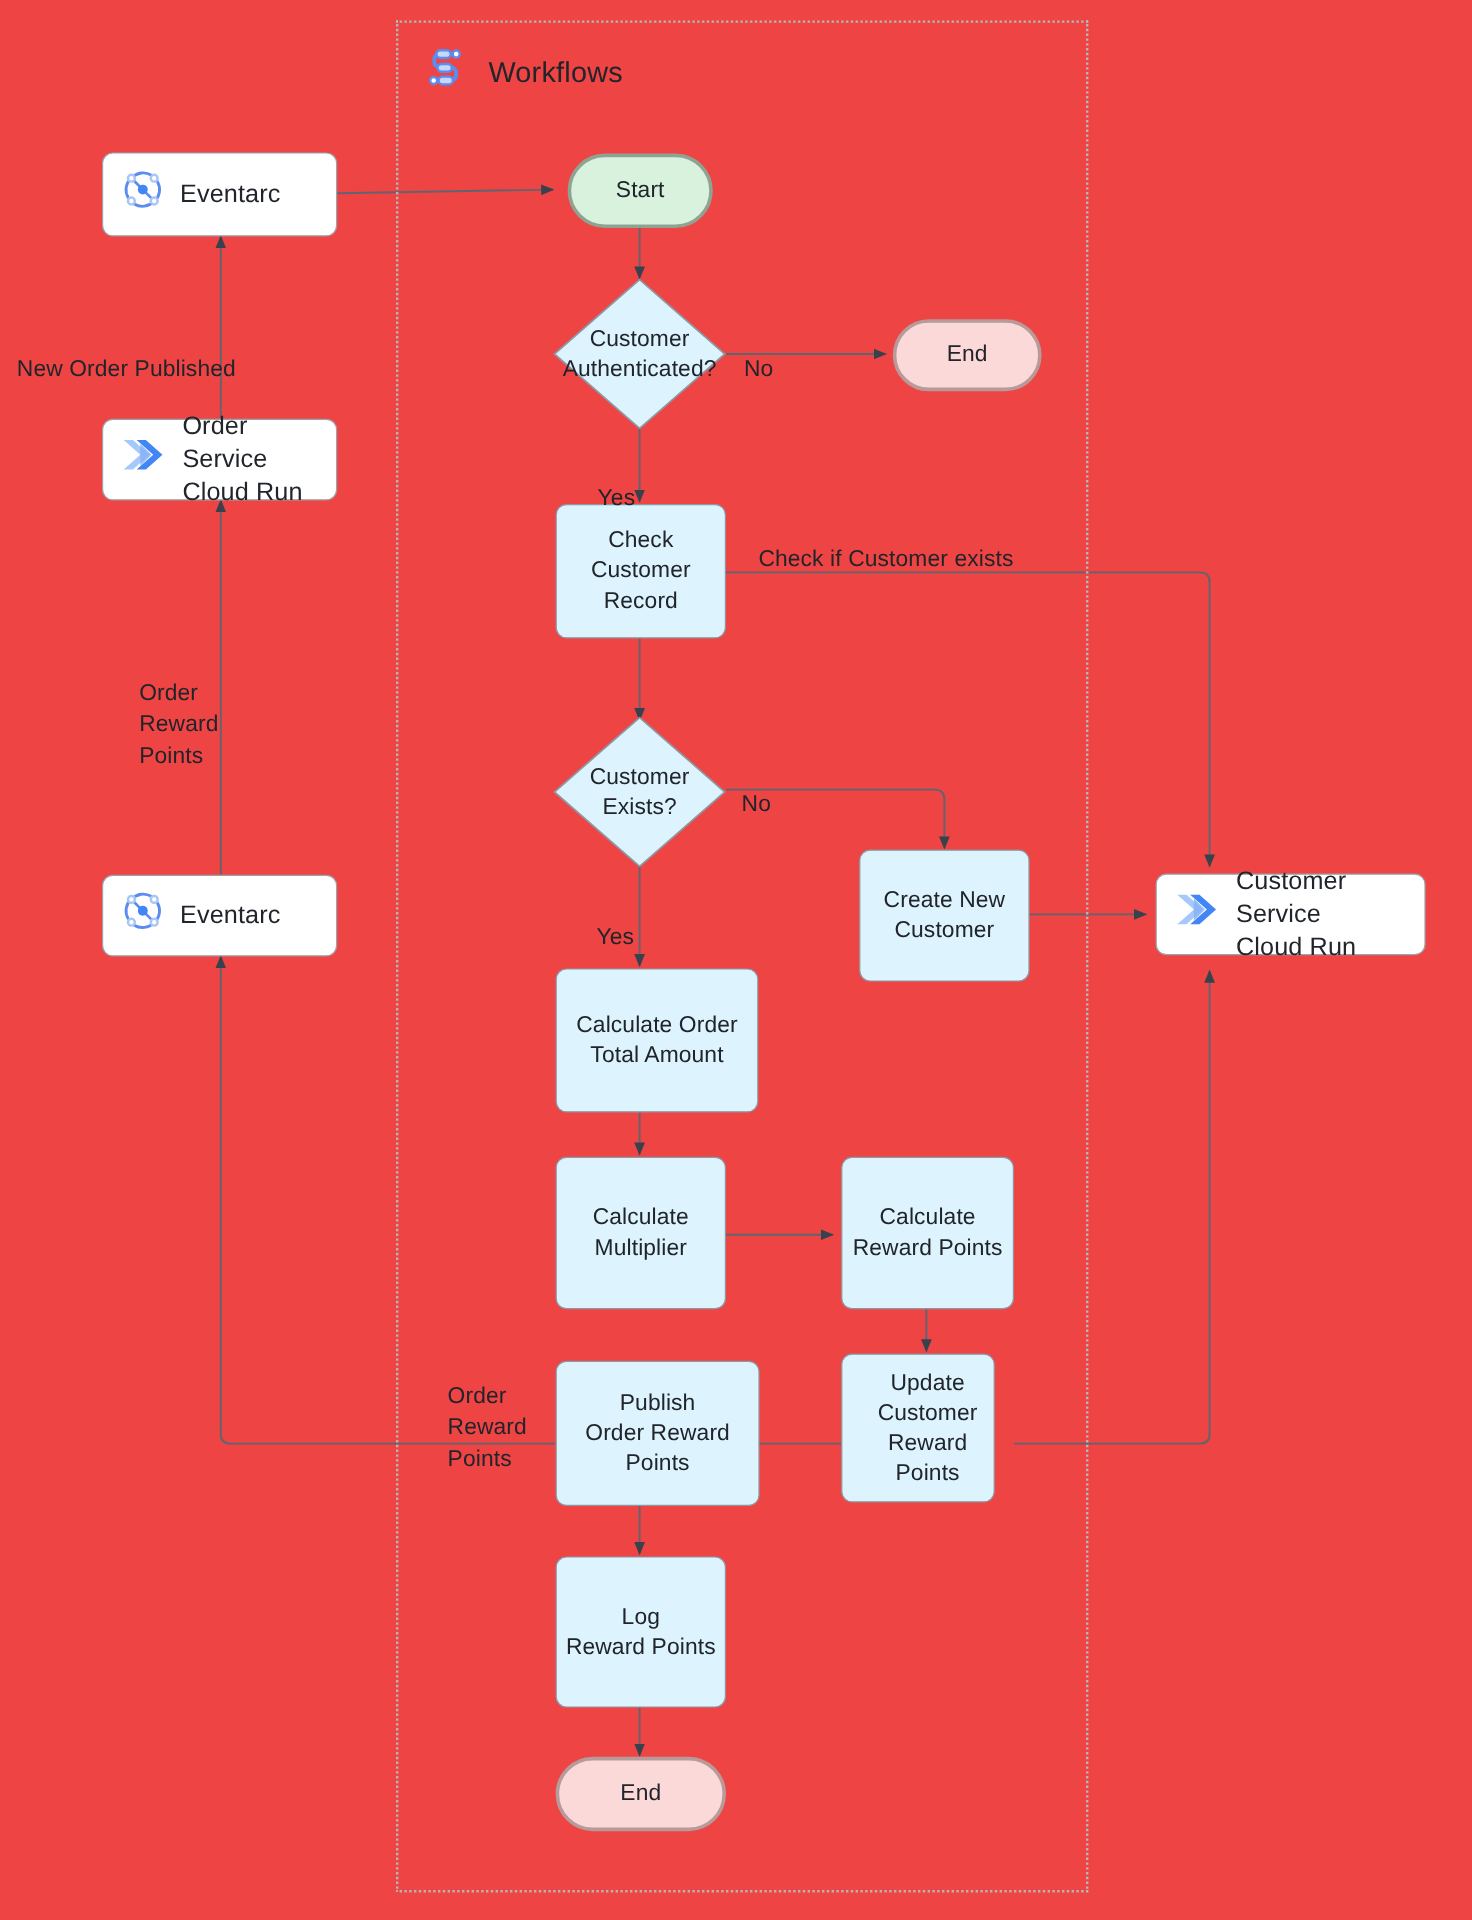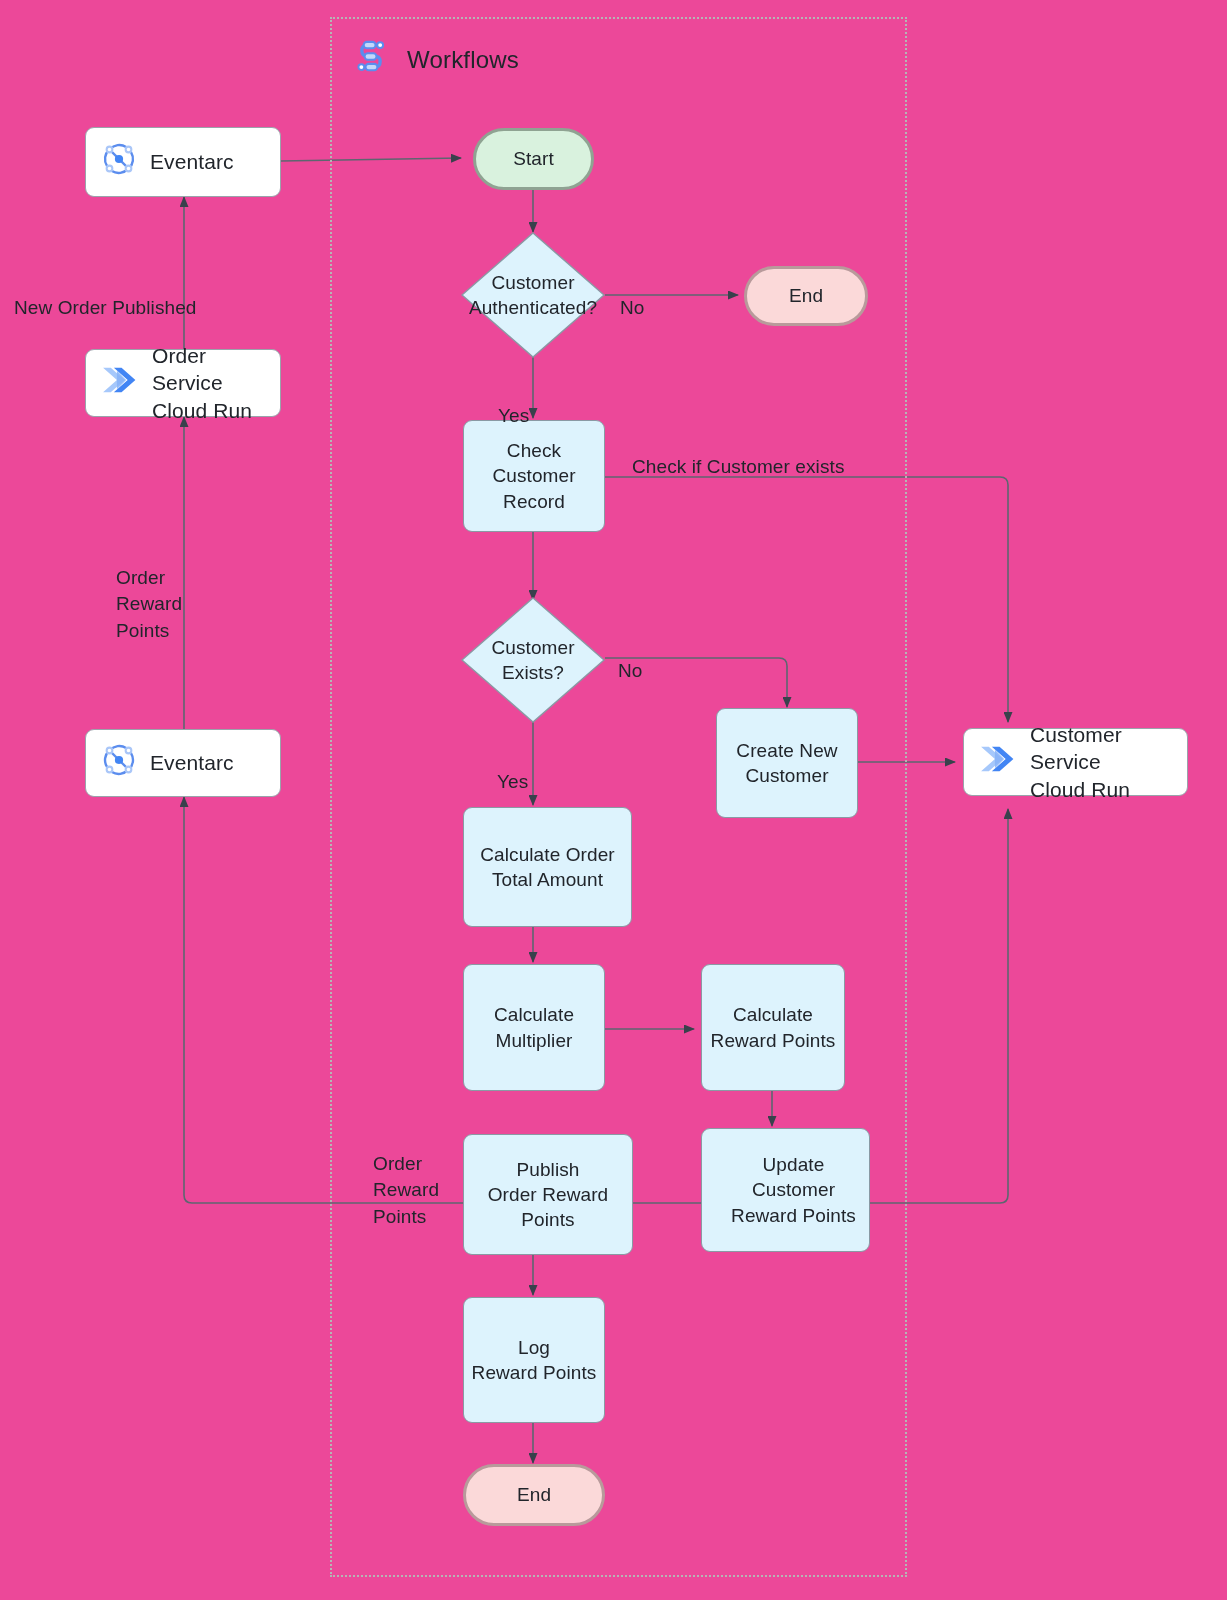--- a/index.html
+++ b/index.html
@@ -7,21 +7,21 @@
     padding: 0;
     background: #ffffff;
   }
   body {
     font-family: "Liberation Sans", sans-serif;
   }
   #canvas {
     position: relative;
     width: 1227px;
     height: 1600px;
-    background: #ec4899;
+    background: #ef4444;
     overflow: hidden;
   }
   #edges {
     position: absolute;
     left: 0; top: 0;
     width: 1227px;
     height: 1600px;
     pointer-events: none;
   }
   .node {
@@ -313,21 +313,21 @@
   <div class="node proc" style="left:463px; top:964px; width:142px; height:127px; white-space:pre-line;">
     <span>Calculate
 Multiplier</span>
   </div>
 
   <div class="node proc" style="left:701px; top:964px; width:144px; height:127px; white-space:pre-line;">
     <span>Calculate
 Reward Points</span>
   </div>
 
-  <div class="node proc" style="left:701px; top:1128px; width:169px; height:124px; white-space:pre-line;padding-left:16px;">
+  <div class="node proc" style="left:701px; top:1128px; width:128px; height:124px; white-space:pre-line;padding-left:16px;">
     <span>Update
 Customer
 Reward Points</span>
   </div>
 
   <div class="node proc" style="left:463px; top:1134px; width:170px; height:121px; white-space:pre-line;">
     <span>Publish
 Order Reward
 Points</span>
   </div>

